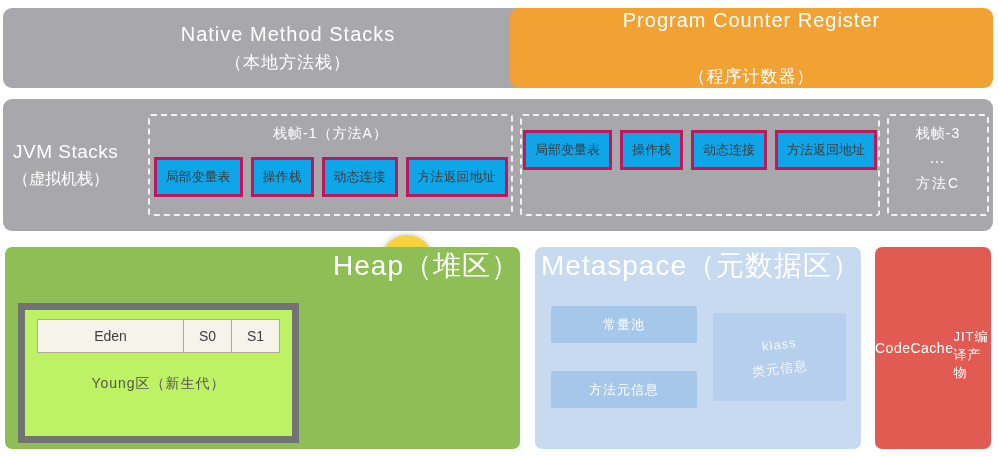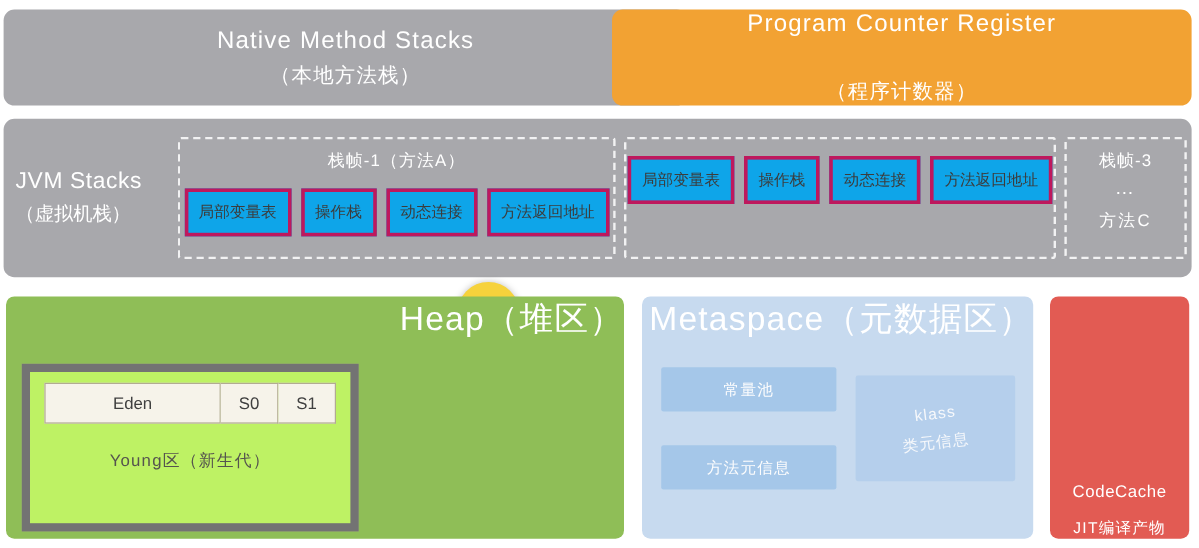--- a/index.html
+++ b/index.html
@@ -47,21 +47,21 @@
     display:flex;flex-direction:column;align-items:center;justify-content:center;color:#5d5b50;font-size:14px;line-height:22px;letter-spacing:1px;}
 
   .metaspace{left:535px;top:247px;width:326px;height:202px;background:#c7daef;border-radius:7px;}
   .meta-box{position:absolute;background:#a5c7e9;color:#fdfdfd;font-size:13px;display:flex;align-items:center;justify-content:center;letter-spacing:1px;border-radius:2px;}
   .const-pool{left:16px;top:59px;width:146px;height:37px;}
   .method-meta{left:16px;top:124px;width:146px;height:37px;}
   .klass{left:178px;top:66px;width:133px;height:88px;flex-direction:column;background:rgba(165,199,233,.55);}
   .klass .k1,.klass .k2{transform:rotate(-7deg);line-height:24px;color:#f6f8fb;}
 
   .codecache{left:875px;top:247px;width:116px;height:202px;background:#e25b53;border-radius:7px;
-    display:flex;flex-direction:column;align-items:center;justify-content:flex-end;color:#fff;}
+    display:flex;align-items:center;justify-content:flex-end;color:#fff;}
   .codecache .c1{font-size:14px;letter-spacing:.5px;}
   .codecache .c2{font-size:13px;margin-top:14px;letter-spacing:1px;}
 </style>
 </head>
 <body>
 
 <div class="canvas">
 
   <div class="block top-block native">
     <div class="blk-title">Native Method Stacks</div>

